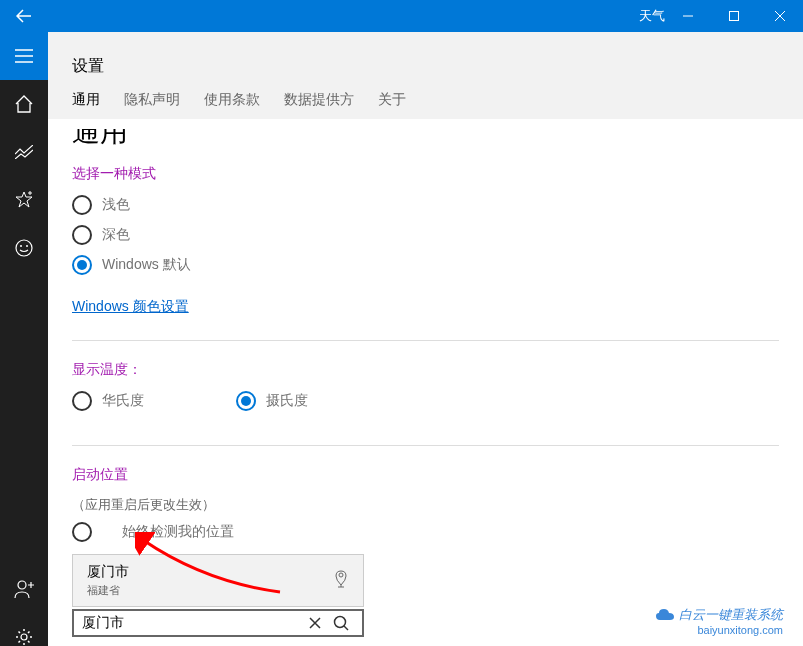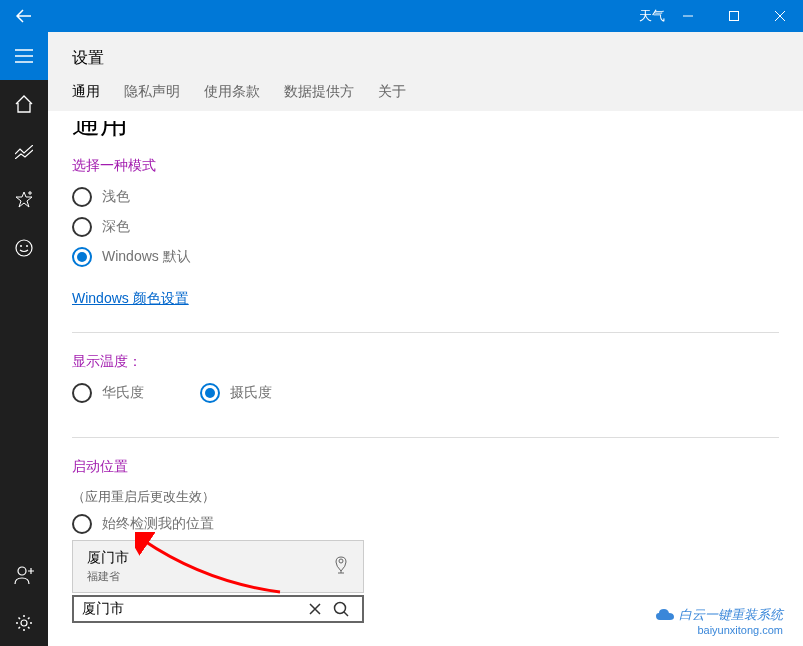--- a/index.html
+++ b/index.html
@@ -13,21 +13,21 @@
     
     .main-area { flex: 1; display: flex; background: #fff; }
     
     .sidebar { width: 48px; background: #1F1F1F; display: flex; flex-direction: column; }
     .sidebar-item { width: 48px; height: 48px; display: flex; align-items: center; justify-content: center; color: #fff; }
     .sidebar-item.active { background: #0078D7; }
     .sidebar-spacer { flex: 1; }
     
     .content { flex: 1; display: flex; flex-direction: column; background: #fff; }
     
-    .header { background: #F2F2F2; padding: 16px 24px 0; }
+    .header { background: #F2F2F2; padding: 24px 24px 0; }
     .page-title { font-size: 16px; color: #000; margin-bottom: 14px; }
     .tabs { display: flex; gap: 24px; }
     .tab { font-size: 14px; color: #666; padding-bottom: 10px; cursor: pointer; }
     .tab.active { color: #000; font-weight: 500; }
     
     .settings-body { flex: 1; padding: 10px 24px 24px; overflow: hidden; }
     .clipped { font-size: 28px; color: #000; margin-bottom: 18px; overflow: hidden; height: 18px; position: relative; }
     .clipped-inner { position: absolute; bottom: -4px; }
     .section-title { font-size: 14px; color: #a21caf; margin-bottom: 12px; margin-top: 4px; }
     .section-subtitle { font-size: 13px; color: #666; margin-bottom: 8px; }
@@ -37,21 +37,21 @@
     .radio-circle { width: 20px; height: 20px; border: 2px solid #333; border-radius: 50%; margin-right: 10px; display: flex; align-items: center; justify-content: center; }
     .radio-circle.checked { border-color: #0078D7; }
     .radio-dot { width: 10px; height: 10px; border-radius: 50%; background: #0078D7; display: none; }
     .radio-circle.checked .radio-dot { display: block; }
     .radio-label { font-size: 14px; color: #737373; }
     
     .link { color: #0066CC; font-size: 14px; text-decoration: underline; cursor: pointer; display: inline-block; margin-bottom: 24px; }
     
     .divider { border: none; border-top: 1px solid #ddd; margin-bottom: 20px; }
     
-    .radio-row { display: flex; gap: 56px; margin-bottom: 24px; }
+    .radio-row { display: flex; gap: 92px; margin-bottom: 24px; }
     
     .search-suggest { background: #F2F2F2; border: 1px solid #ccc; padding: 8px 14px; width: 292px; display: flex; align-items: center; position: relative; }
     .suggest-text { flex: 1; }
     .suggest-city { font-size: 14px; color: #000; }
     .suggest-province { font-size: 11px; color: #666; margin-top: 2px; }
     .suggest-icon { color: #666; }
     
     .search-box { width: 292px; border: 2px solid #666; display: flex; align-items: center; padding: 4px 8px; margin-top: 2px; }
     .search-input { flex: 1; border: none; outline: none; font-size: 14px; background: transparent; }
     .search-clear, .search-go { width: 26px; display: flex; align-items: center; justify-content: center; color: #333; }
@@ -185,21 +185,21 @@
               <div class="radio-dot"></div>
             </div>
           <span class="radio-label">摄氏度</span>
         </div>
       </div>
       
       <hr class="divider">
       
       <div class="section-title">启动位置</div>
       <div class="section-subtitle">（应用重启后更改生效）</div>
-      <div class="radio-item" style="margin-bottom:6px;">
+      <div class="radio-item" style="margin-bottom:12px;gap:20px;">
         <div class="radio-circle"></div>
         <span class="radio-label">始终检测我的位置</span>
       </div>
       
       <div class="search-suggest">
         <div class="suggest-text">
           <div class="suggest-city">厦门市</div>
           <div class="suggest-province">福建省</div>
         </div>
         <div class="suggest-icon">

